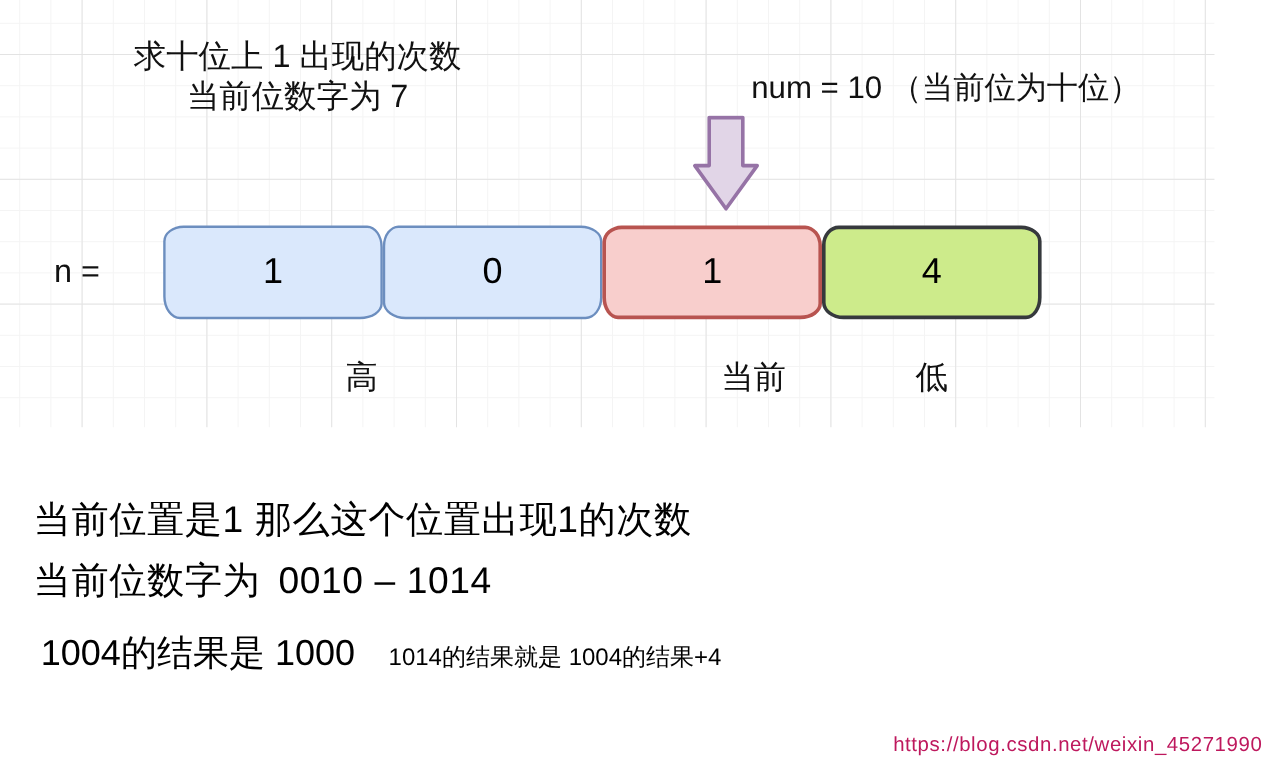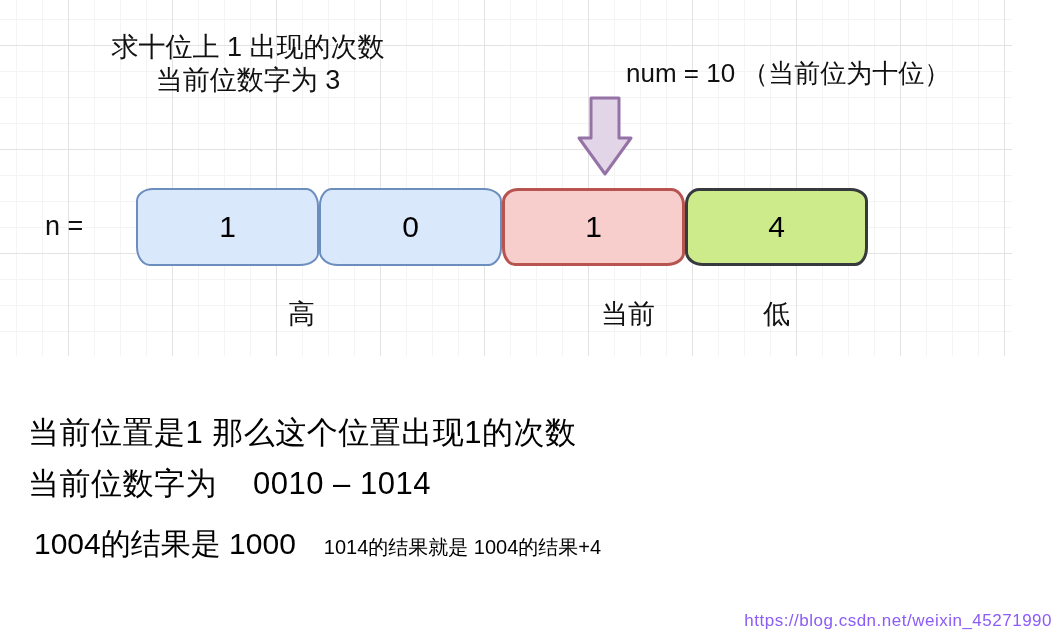--- a/index.html
+++ b/index.html
@@ -55,43 +55,43 @@
     border-radius: 14px 17px 13px 18px / 16px 13px 18px 14px; }
 
   .pos-label { position: absolute; top: 296px; font-size: 27px; color: #111; white-space: nowrap; }
   .pos-high    { left: 288px; }
   .pos-current { left: 566px; margin-left: 35px; }
   .pos-low     { left: 763px; }
 
   .note { position: absolute; font-weight: normal; color: #000; white-space: nowrap; }
   .note-1 { left: 28px; top: 412px; font-size: 31px; letter-spacing: 0.5px; }
   .note-2 { left: 28px; top: 463px; font-size: 31px; letter-spacing: 0.5px; }
-  .note-2 .range { margin-left: 36px; }
+  .note-2 .range { margin-left: 15px; }
   .note-3 { left: 34px; top: 524px; font-size: 30px; }
   .note-3 .part2 { margin-left: 28px; font-size: 20px; }
   .formula {
     left: 28px; top: 594px; font-size: 30px;
     font-family: "DejaVu Sans Mono", "Liberation Mono", monospace;
   }
 
   .watermark {
     position: absolute; right: 12px; top: 611px;
-    font-size: 17px; color: #8b5cf6; letter-spacing: 0.5px;
+    font-size: 17px; color: #be185d; letter-spacing: 0.5px;
   }
 </style>
 </head>
 <body>
 
 <div class="stage">
 
   <div class="grid-bg"></div>
 
   <div class="title">
     <div>求十位上 1 出现的次数</div>
-    <div>当前位数字为 3</div>
+    <div>当前位数字为 7</div>
   </div>
 
   <div class="num-label">num = 10 （当前位为十位）</div>
 
   <svg class="arrow" width="58" height="82" viewBox="0 0 58 82">
     <path d="M15 2 L43 2 L43 42 L55 42 L29 78 L3 42 L15 42 Z" fill="#e1d5e7" stroke="#9673a6" stroke-width="3" stroke-linejoin="round"></path>
   </svg>
 
   <div class="n-label">n =</div>
 

